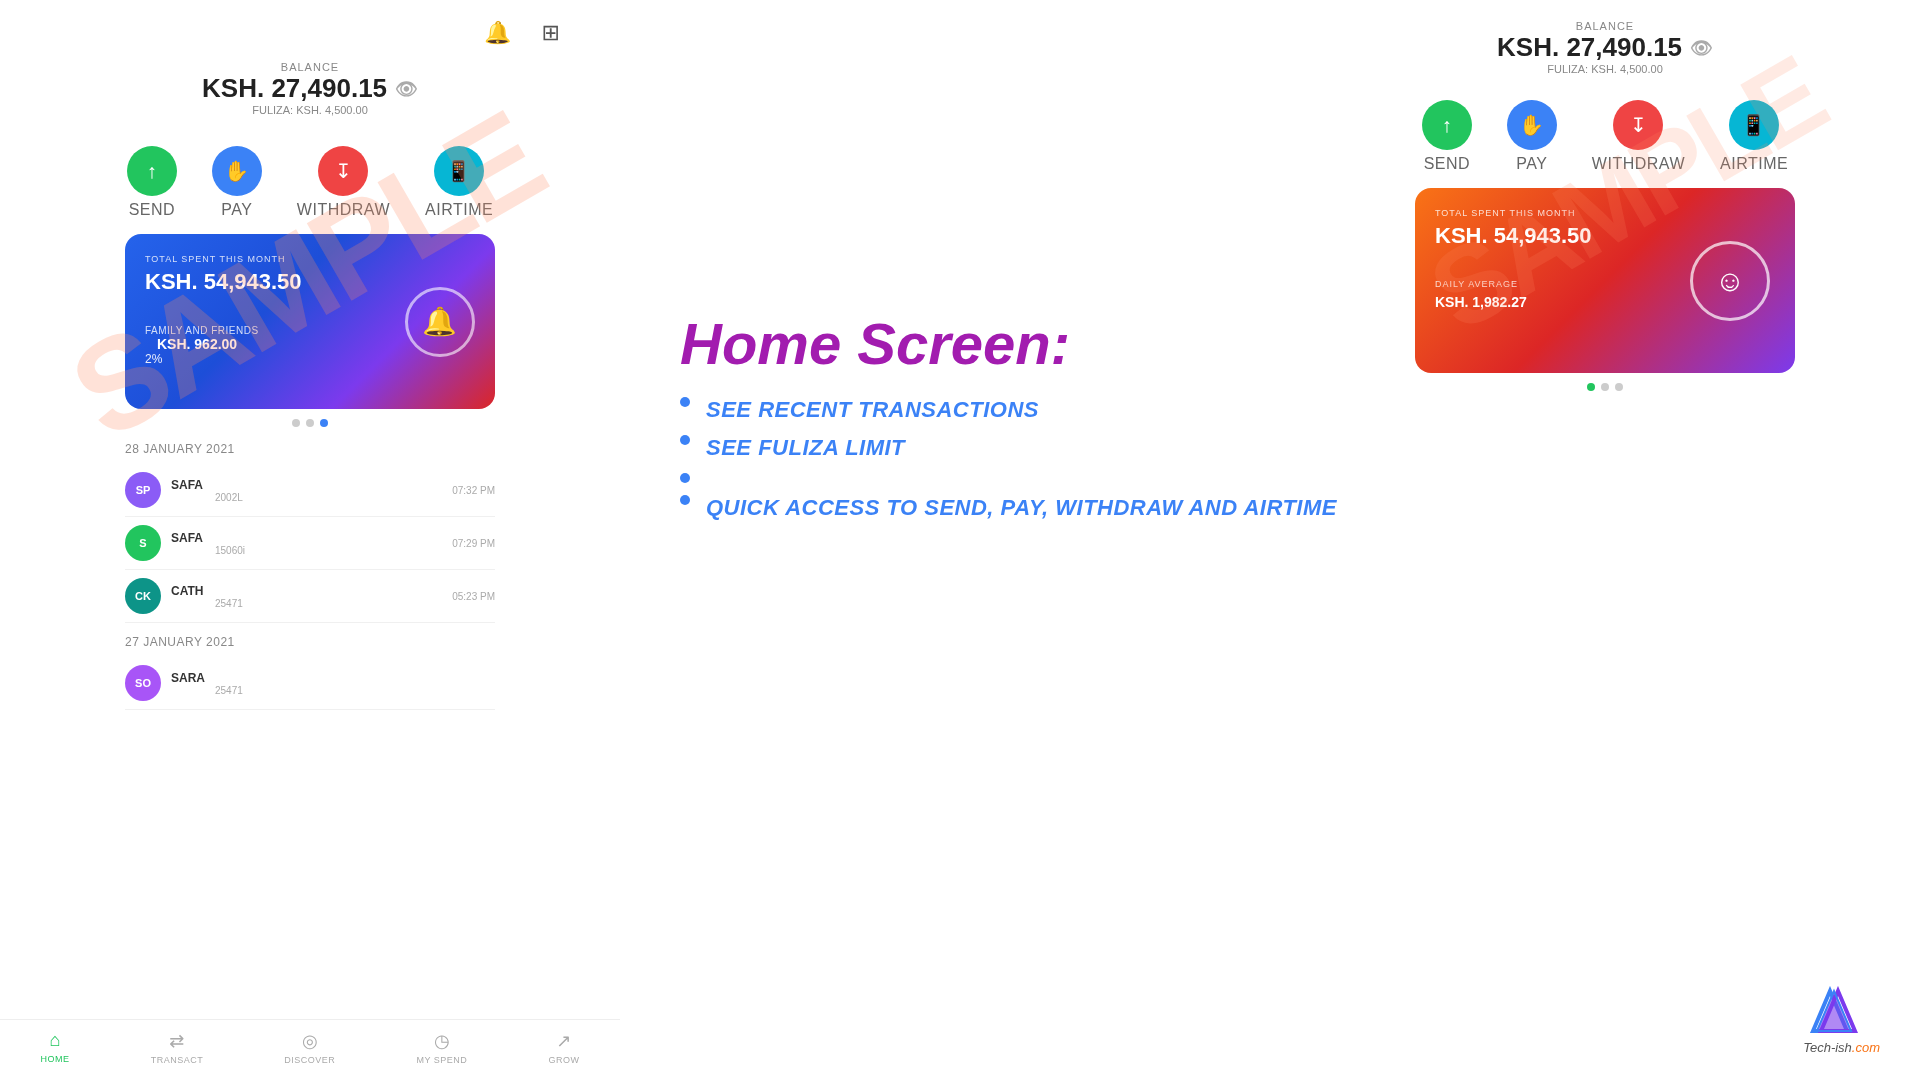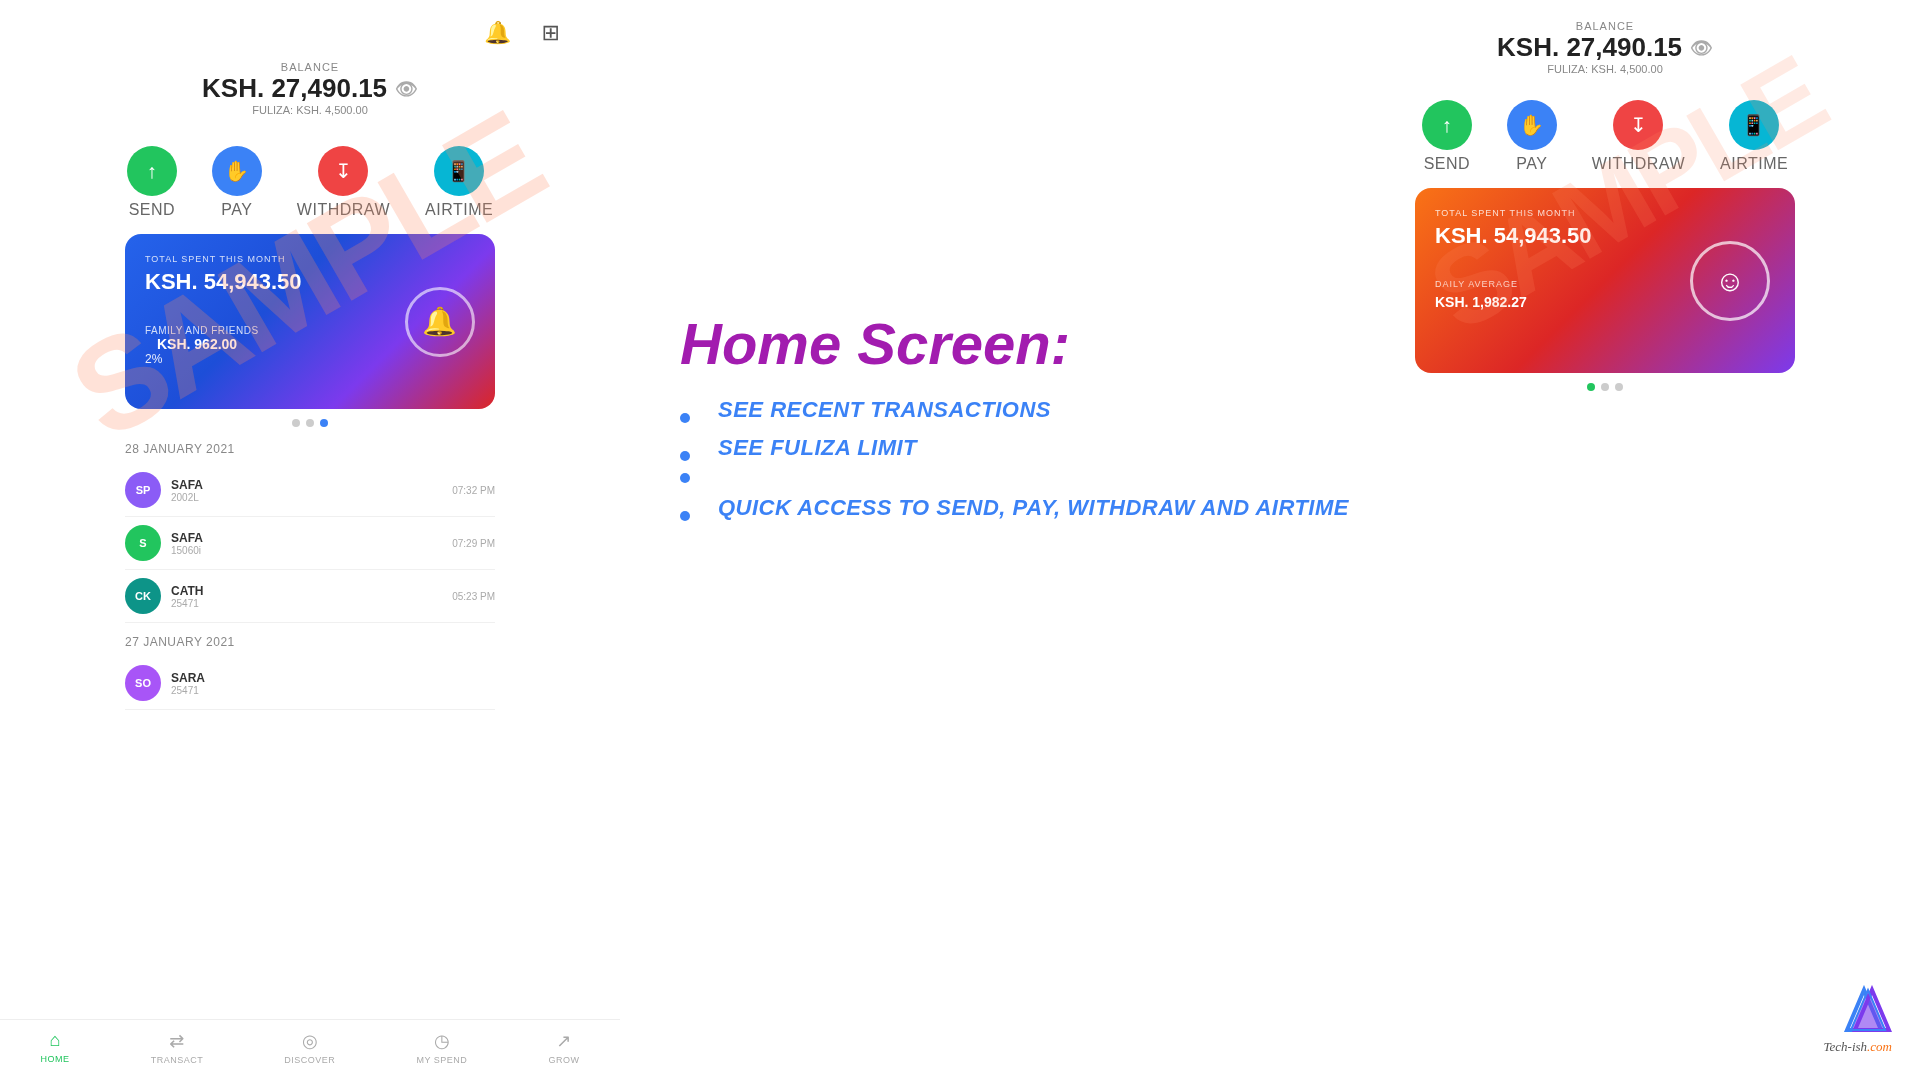--- a/index.html
+++ b/index.html
@@ -249,20 +249,21 @@
 
     .txn-name {
       font-size: 12px;
       font-weight: 600;
       color: #333;
     }
 
     .txn-id {
       font-size: 10px;
       color: #aaa;
+      margin-left: 44px;
     }
 
     .txn-time {
       font-size: 10px;
       color: #aaa;
     }
 
     
     .bottom-nav {
       position: absolute;
@@ -392,22 +393,22 @@
 
     .feature-list {
       list-style: none;
       display: flex;
       flex-direction: column;
       gap: 12px;
     }
 
     .feature-item {
       display: flex;
-      align-items: flex-end;
-      gap: 28px;
+      align-items: flex-start;
+      gap: 16px;
     }
 
     .bullet {
       width: 10px;
       height: 10px;
       border-radius: 50%;
       background: #3b82f6;
       flex-shrink: 0;
     }
 
@@ -417,23 +418,22 @@
       color: #3b82f6;
       text-transform: uppercase;
       font-style: italic;
       letter-spacing: 0.5px;
     }
 
     
     .logo-area {
       position: absolute;
       bottom: 25px;
-      right: 28px;
-      text-align: right;
-      font-family: Liberation Serif, serif;
+      right: 40px;
+      text-align: left;
     }
 
     .logo-icon {
       width: 55px;
       height: 50px;
     }
 
     
     .sample-watermark-right {
       position: absolute;

